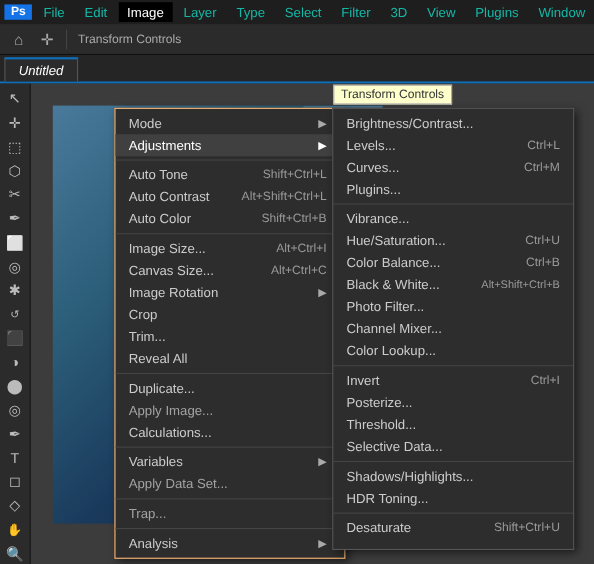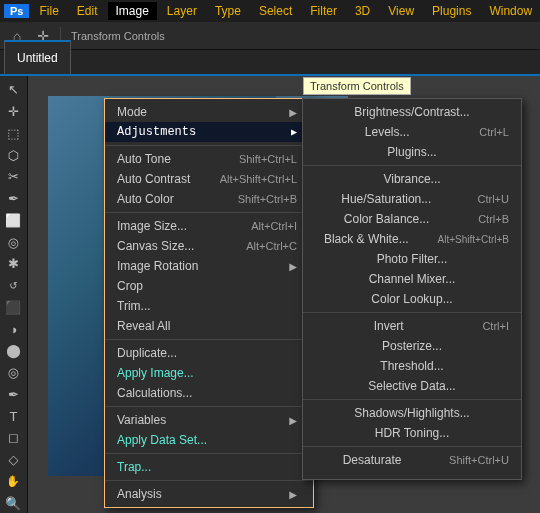--- a/index.html
+++ b/index.html
@@ -18,21 +18,21 @@
     .menu-bar {
       display: flex;
       align-items: center;
       height: 22px;
       background: #1e1e1e;
       padding: 0 4px;
       gap: 2px;
     }
     .menu-bar-item {
       padding: 2px 8px;
-      color: #eab308;
+      color: #14b8a6;
       font-size: 12px;
       cursor: pointer;
       white-space: nowrap;
     }
     .menu-bar-item:hover, .menu-bar-item.active {
       background: #000000;
       color: #fff;
     }
 
     
@@ -69,22 +69,22 @@
     }
     .tab {
       background: #3c3c3c;
       color: #ccc;
       padding: 4px 12px;
       font-size: 12px;
       border-top: 1px solid #555;
       border-left: 1px solid #555;
       border-right: 1px solid #555;
       cursor: pointer;
-      height: 34px;
-      display: flex; align-items: center;
+      height: 22px;
+      display: flex; align-items: center; font-style: italic;
     }
     .tab.active {
       background: #2b2b2b;
       border-top: 2px solid #0e6eb8;
       color: #fff;
     }
 
     
     .workspace {
       display: flex;
@@ -147,41 +147,40 @@
     .menu-item {
       display: flex;
       align-items: center;
       justify-content: space-between;
       padding: 3px 16px 3px 12px;
       color: #ccc;
       cursor: pointer;
       white-space: nowrap;
       font-size: 12px;
     }
-    .menu-item.active { background: #0f172a; color: #fff; font-family: Liberation Mono, monospace; }
-    .menu-item.disabled { color: #5eead4; cursor: default; }
+    .menu-item.active { background: #404040; color: #fff; }
+    .menu-item.disabled { color: #a3a3a3; cursor: default; }
     .menu-sep { height: 1px; background: #444; margin: 3px 0; }
     .menu-item .shortcut { color: #999; font-size: 11px; margin-left: 20px; }
     .menu-item .arrow { color: #aaa; font-size: 10px; }
 
     
     .dropdown-adjustments {
       position: absolute;
       top: 22px;
       left: 302px;
       width: 220px;
       background: #2d2d2d;
       border: 1px solid #555;
       box-shadow: 3px 3px 8px rgba(0,0,0,0.6);
       z-index: 101;
       padding: 3px 0;
     }
     .dropdown-adjustments .menu-item {
       padding: 3px 12px;
-      text-align: center;
     }
     .menu-item-label { flex: 1; }
 
   </style>
 </head>
 <body>
 
 <div class="menu-bar">
   <div class="menu-bar-item" style="background:#1473e6; color:#fff; font-weight:bold; font-size:11px; padding:1px 6px;">Ps</div>
   <div class="menu-bar-item">File</div>
@@ -318,20 +317,24 @@
     <div style="position:absolute; top:-22px; left:0; background:#ffffcc; color:#333; font-size:11px; padding:2px 6px; border:1px solid #aaa; white-space:nowrap; z-index:200;">Transform Controls</div>
 
     <div class="menu-item">
       <span class="menu-item-label">Brightness/Contrast...</span>
     </div>
     <div class="menu-item">
       <span class="menu-item-label">Levels...</span>
       <span class="shortcut">Ctrl+L</span>
     </div>
     <div class="menu-item">
+      <span class="menu-item-label">Curves...</span>
+      <span class="shortcut">Ctrl+M</span>
+    </div>
+    <div class="menu-item">
       <span class="menu-item-label">Plugins...</span>
     </div>
     <div class="menu-sep"></div>
     <div class="menu-item">
       <span class="menu-item-label">Vibrance...</span>
     </div>
     <div class="menu-item">
       <span class="menu-item-label">Hue/Saturation...</span>
       <span class="shortcut">Ctrl+U</span>
     </div>

